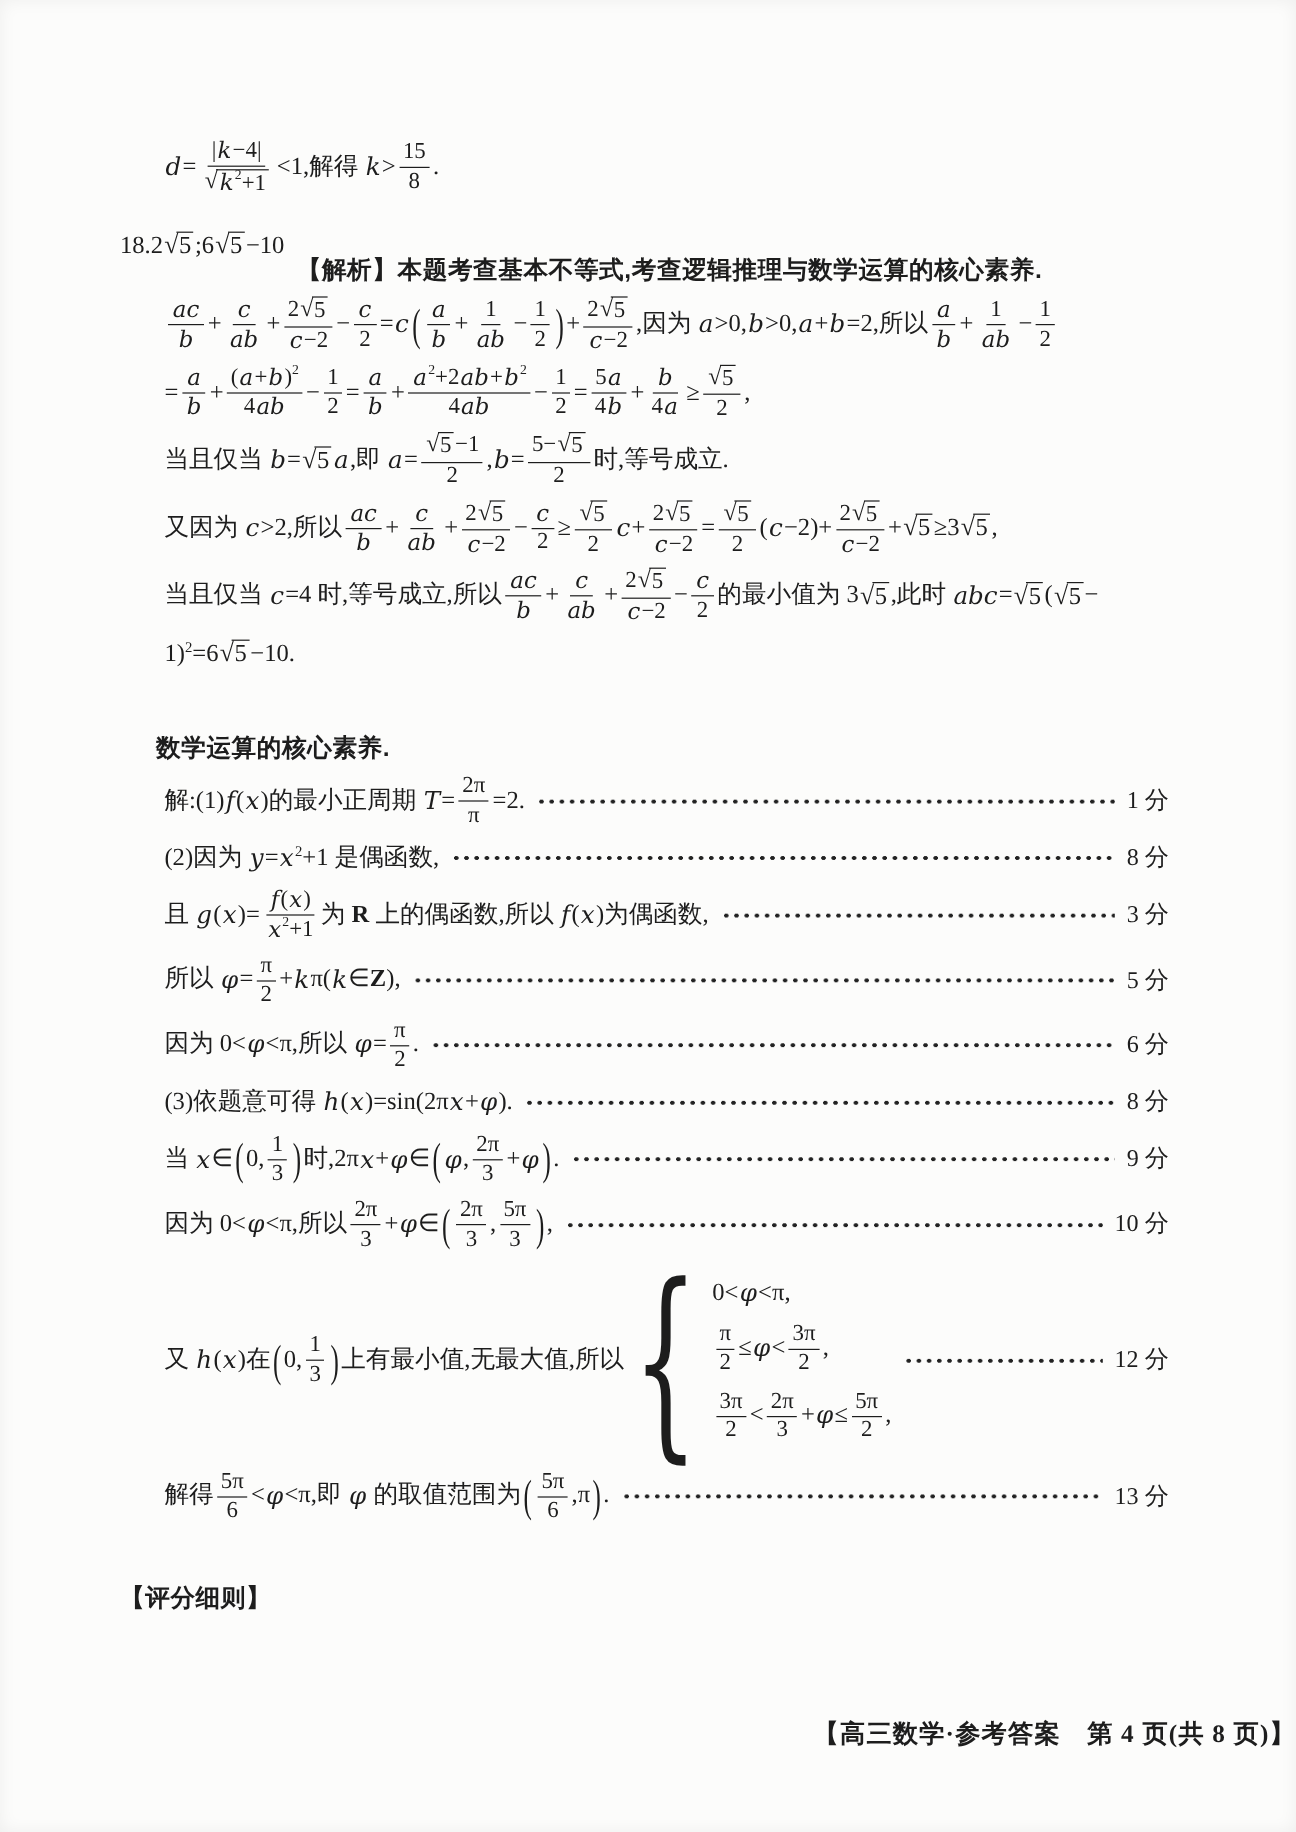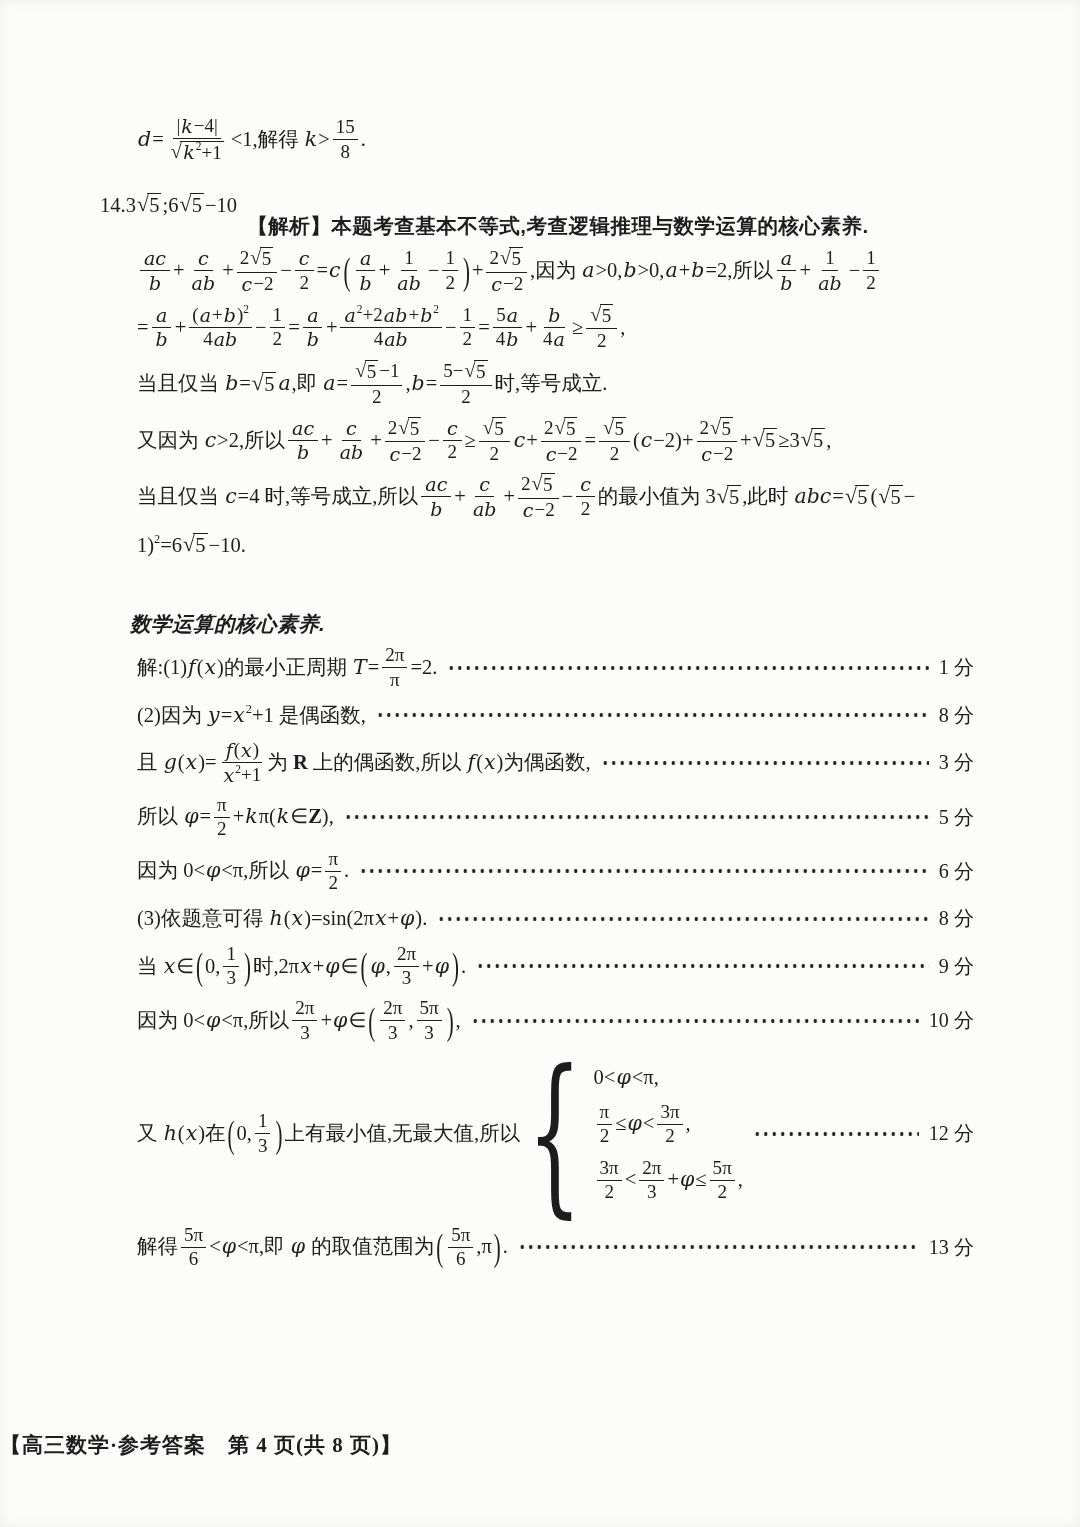--- a/index.html
+++ b/index.html
@@ -11,21 +11,21 @@
     box-shadow: inset 0 0 14px rgba(0,0,0,0.06);
   }
   .content { position:absolute; left:100px; top:116px; width:874px; }
   .line {
     display:flex; align-items:center; flex-wrap:nowrap;
     font-size:20.5px; line-height:1.25;
     margin-bottom:9px; min-height:32px; width:100%;
     box-sizing:border-box;
   }
   .line.indent    { padding-left:37px; }
-  .line.indent-sm { padding-left:30px;font-style:italic; }
+  .line.indent-sm { padding-left:30px; }
   .tk-t, .tk-b, .tk-i, .tk-m { white-space:pre; }
   .tk-t { font-family:"Liberation Serif", serif; }
   .tk-b { font-family:"Liberation Sans", sans-serif; font-weight:700; letter-spacing:0.5px;margin-top:40px; }
   .tk-i { font-style:italic; font-family:"DejaVu Serif", serif; padding:0 1px; }
   .tk-m { font-weight:700; }
   .tk-sup { font-size:0.6em; position:relative; top:-0.55em; align-self:center; line-height:0; }
   .tk-frac {
     display:inline-flex; flex-direction:column; align-items:center;
     font-size:0.93em; margin:0 3px; line-height:1.08; vertical-align:middle;
   }
@@ -46,21 +46,21 @@
   .tk-case-row { display:flex; align-items:center; }
   .tk-dots {
     flex:1 1 auto; min-width:24px; height:8px; align-self:center;
     margin:0 10px 0 10px;
     background-image:radial-gradient(circle, #222 1.7px, transparent 2px);
     background-size:8.5px 8px; background-repeat:repeat-x; background-position:left center;
   }
   .tk-score { white-space:nowrap; align-self:center; font-size:0.98em; }
   .footer {
     position:absolute; left:0; right:0; bottom:68px;
-    text-align:left; font-size:21px; font-weight:700;
+    text-align:right; font-size:21px; font-weight:700;
     font-family:"Liberation Serif", serif; letter-spacing:1px;
   }
 </style>
 </head>
 <body>
 
 <div class="page">
   <div class="content">
       <div class="line indent">
         <span class="tk-i">d</span>
@@ -89,21 +89,21 @@
           <span class="tk-num">
             <span class="tk-t">15</span>
           </span>
           <span class="tk-den">
             <span class="tk-t">8</span>
           </span>
         </span>
         <span class="tk-t">.</span>
       </div>
       <div class="line">
-        <span class="tk-t">14.3</span>
+        <span class="tk-t">18.2</span>
         <span class="tk-sqrt">
           <span class="tk-sqrt-sym">√</span>
           <span class="tk-sqrt-body">
             <span class="tk-t">5</span>
           </span>
         </span>
         <span class="tk-t">;6</span>
         <span class="tk-sqrt">
           <span class="tk-sqrt-sym">√</span>
           <span class="tk-sqrt-body">
@@ -896,15 +896,18 @@
           <span class="tk-den">
             <span class="tk-t">6</span>
           </span>
         </span>
         <span class="tk-t">,π</span>
         <span class="tk-paren">)</span>
         <span class="tk-t">.</span>
         <span class="tk-dots"></span>
         <span class="tk-score">13 分</span>
       </div>
+      <div class="line">
+        <span class="tk-b">【评分细则】</span>
+      </div>
     </div>
   <div class="footer">【高三数学·参考答案　第 4 页(共 8 页)】</div>
 </div>
 
 </body></html>

